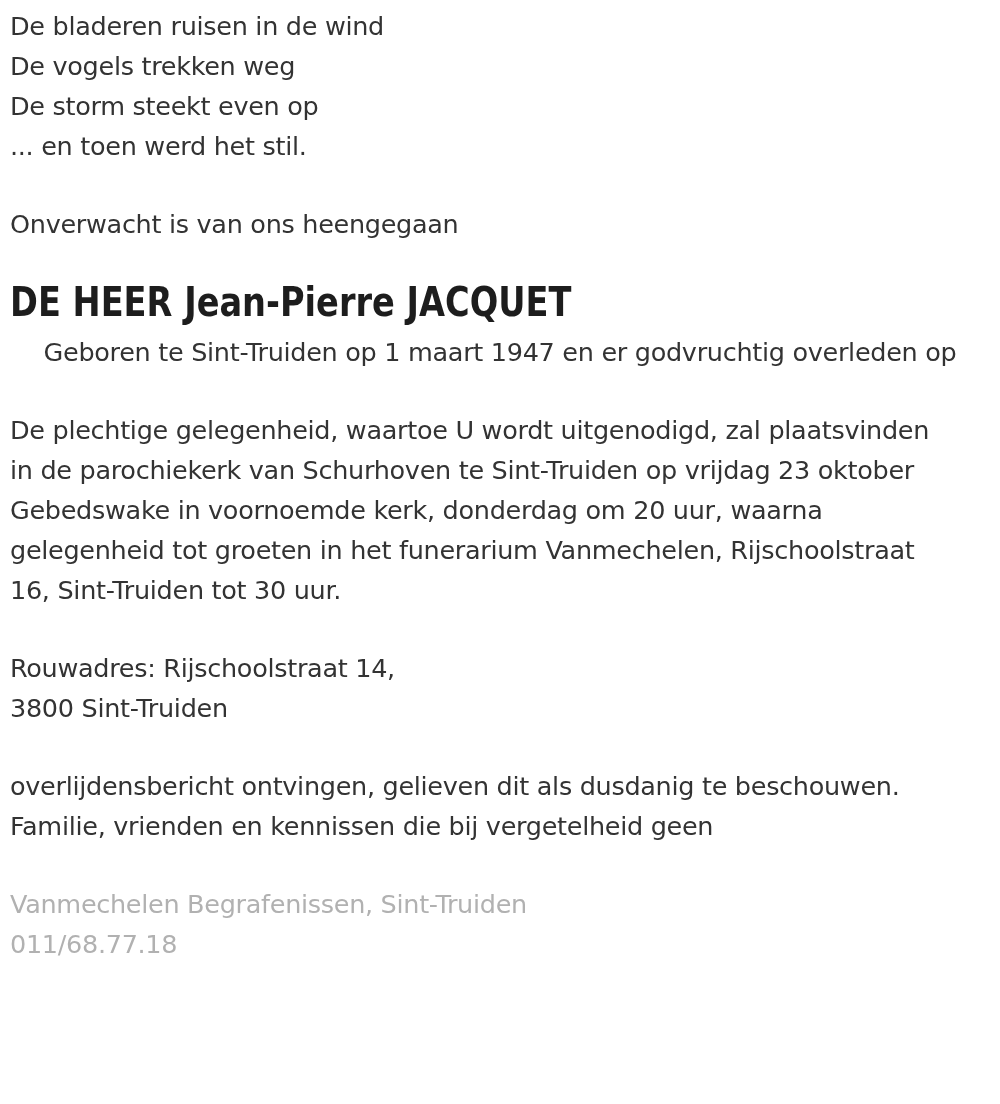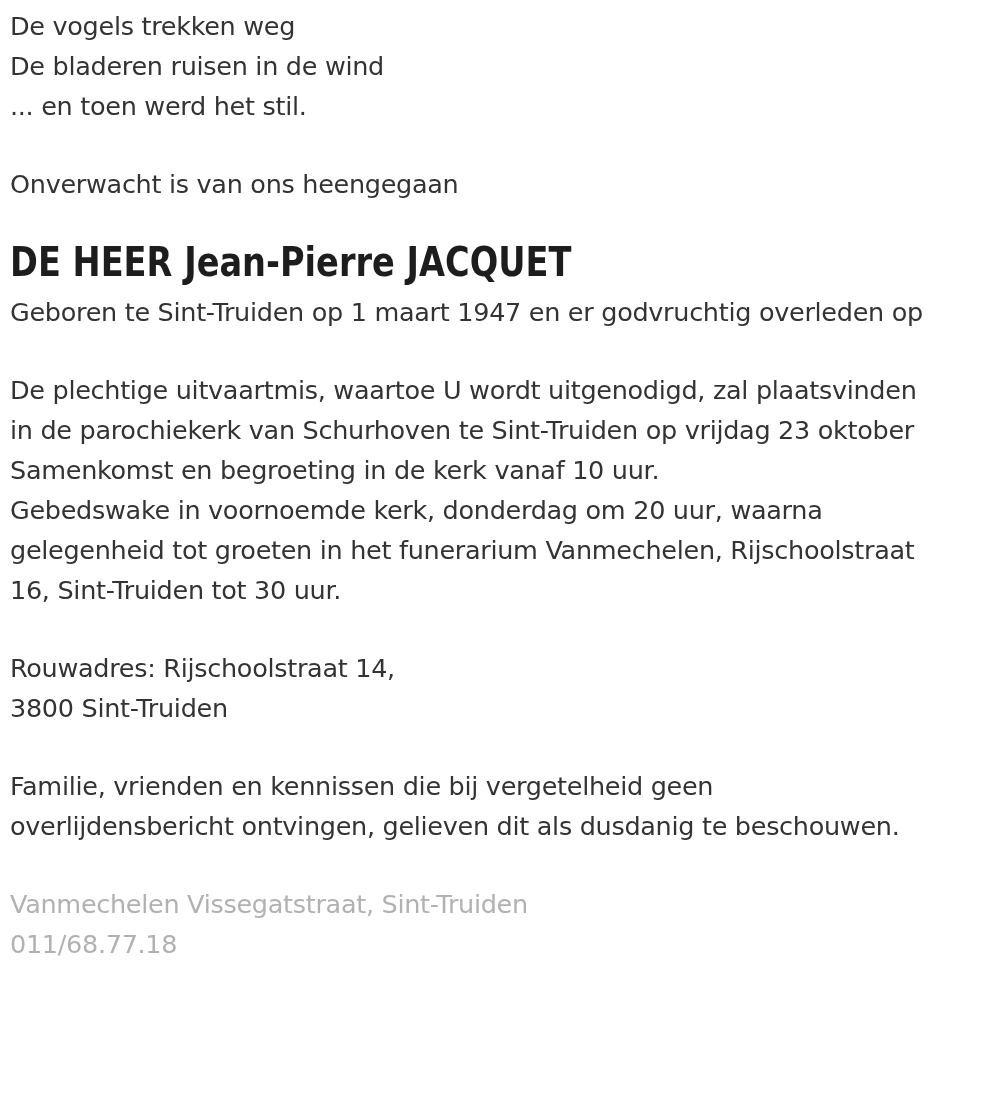--- a/index.html
+++ b/index.html
@@ -37,64 +37,64 @@
     font-weight:bold;
     color:var(--heading);
     white-space:pre;
     text-decoration:underline;
   }
   h1.name-heading .condense{
     display:inline-block;
     transform:scaleX(0.84);
     transform-origin:0 50%;
   }
-  .birth-death-block{margin-bottom:38px;}
+  .birth-death-block{margin-bottom:38px;text-align:center;}
   .footer-block{
     margin-bottom:0;
     color:var(--muted);
   }
 </style>
 </head>
 <body>
 
 <main class="notice">
 
   <section class="block">
+      <div class="line">De bladeren ruisen in de wind</div>
       <div class="line">De vogels trekken weg</div>
-      <div class="line">De bladeren ruisen in de wind</div>
+      <div class="line">De storm steekt even op</div>
       <div class="line">... en toen werd het stil.</div>
     </section>
 
   <section class="block intro-block">
     <div class="line">Onverwacht is van ons heengegaan</div>
   </section>
 
   <h1 class="name-heading"><span class="condense">DE HEER Jean-Pierre JACQUET</span></h1>
 
   <section class="block birth-death-block">
       <div class="line">Geboren te Sint-Truiden op 1 maart 1947 en er godvruchtig overleden op</div>
     </section>
 
   <section class="block">
-      <div class="line">De plechtige uitvaartmis, waartoe U wordt uitgenodigd, zal plaatsvinden</div>
+      <div class="line">De plechtige gelegenheid, waartoe U wordt uitgenodigd, zal plaatsvinden</div>
       <div class="line">in de parochiekerk van Schurhoven te Sint-Truiden op vrijdag 23 oktober</div>
-      <div class="line">Samenkomst en begroeting in de kerk vanaf 10 uur.</div>
       <div class="line">Gebedswake in voornoemde kerk, donderdag om 20 uur, waarna</div>
       <div class="line">gelegenheid tot groeten in het funerarium Vanmechelen, Rijschoolstraat</div>
       <div class="line">16, Sint-Truiden tot 30 uur.</div>
     </section>
 
   <section class="block">
       <div class="line">Rouwadres: Rijschoolstraat 14,</div>
       <div class="line">3800 Sint-Truiden</div>
     </section>
 
   <section class="block">
+      <div class="line">overlijdensbericht ontvingen, gelieven dit als dusdanig te beschouwen.</div>
       <div class="line">Familie, vrienden en kennissen die bij vergetelheid geen</div>
-      <div class="line">overlijdensbericht ontvingen, gelieven dit als dusdanig te beschouwen.</div>
     </section>
 
   <footer class="block footer-block">
-    <div class="line">Vanmechelen Vissegatstraat, Sint-Truiden</div>
+    <div class="line">Vanmechelen Begrafenissen, Sint-Truiden</div>
     <div class="line">011/68.77.18</div>
   </footer>
 
 </main>
 
 </body></html>

